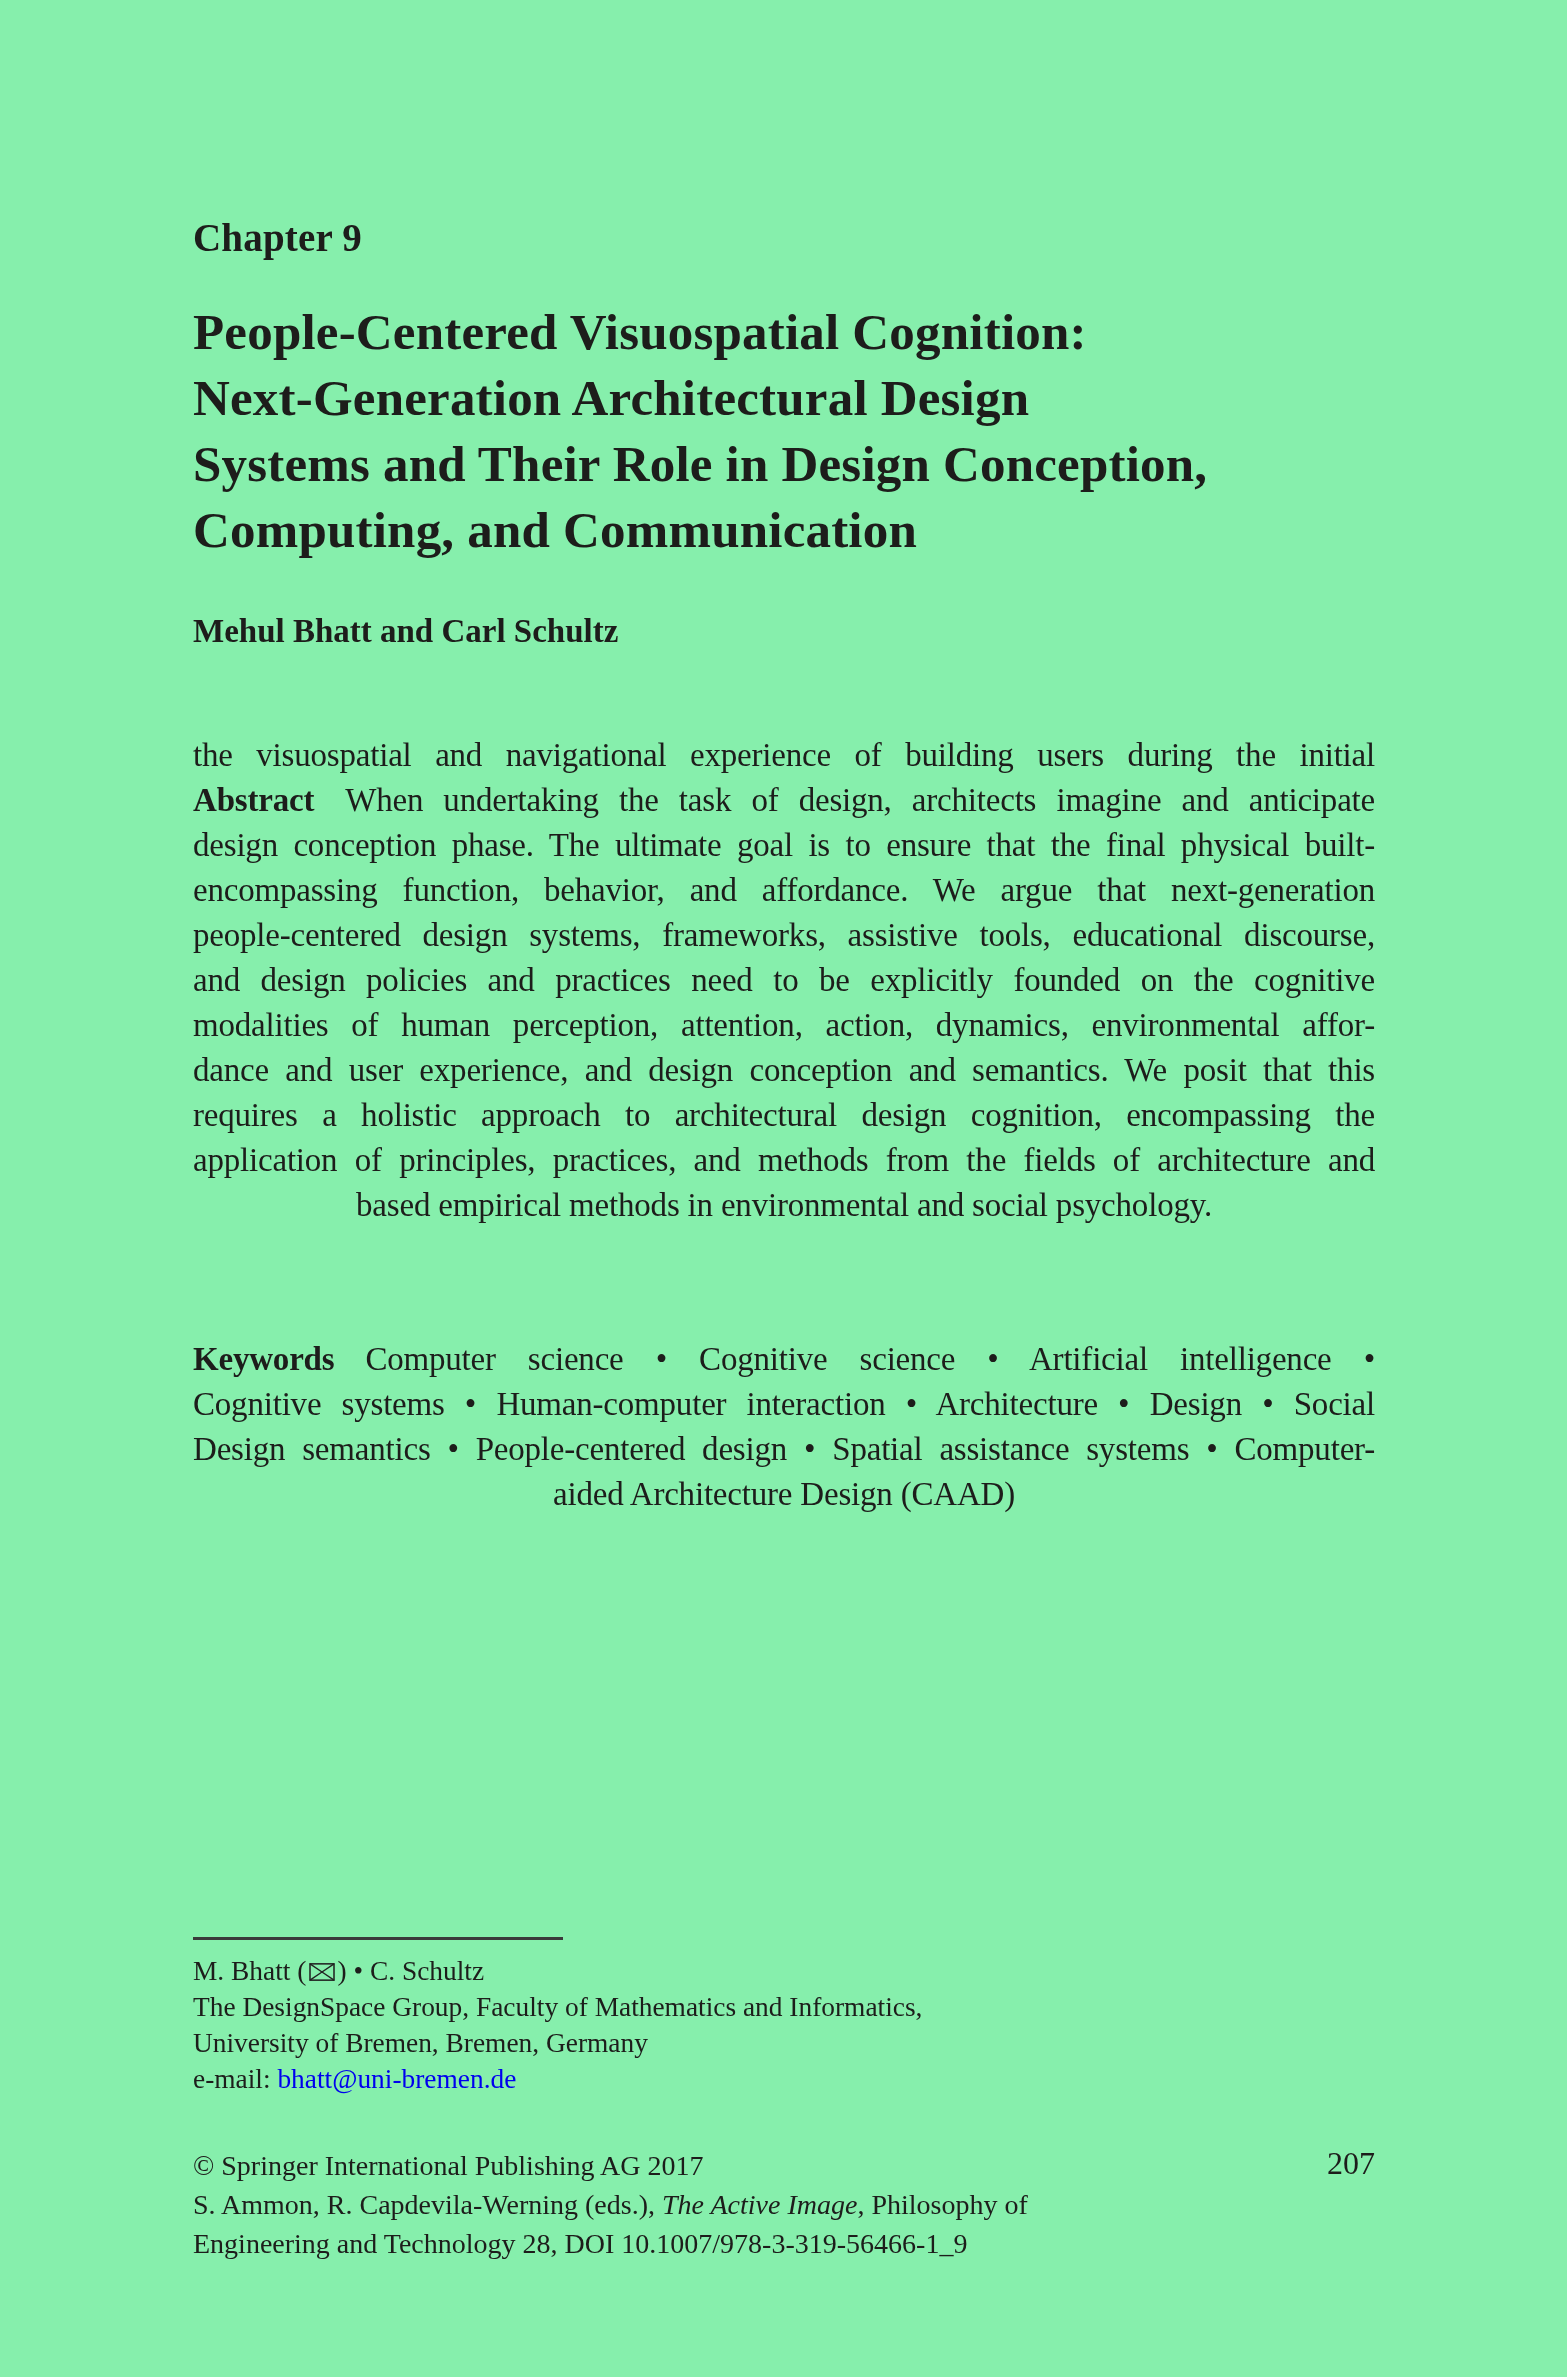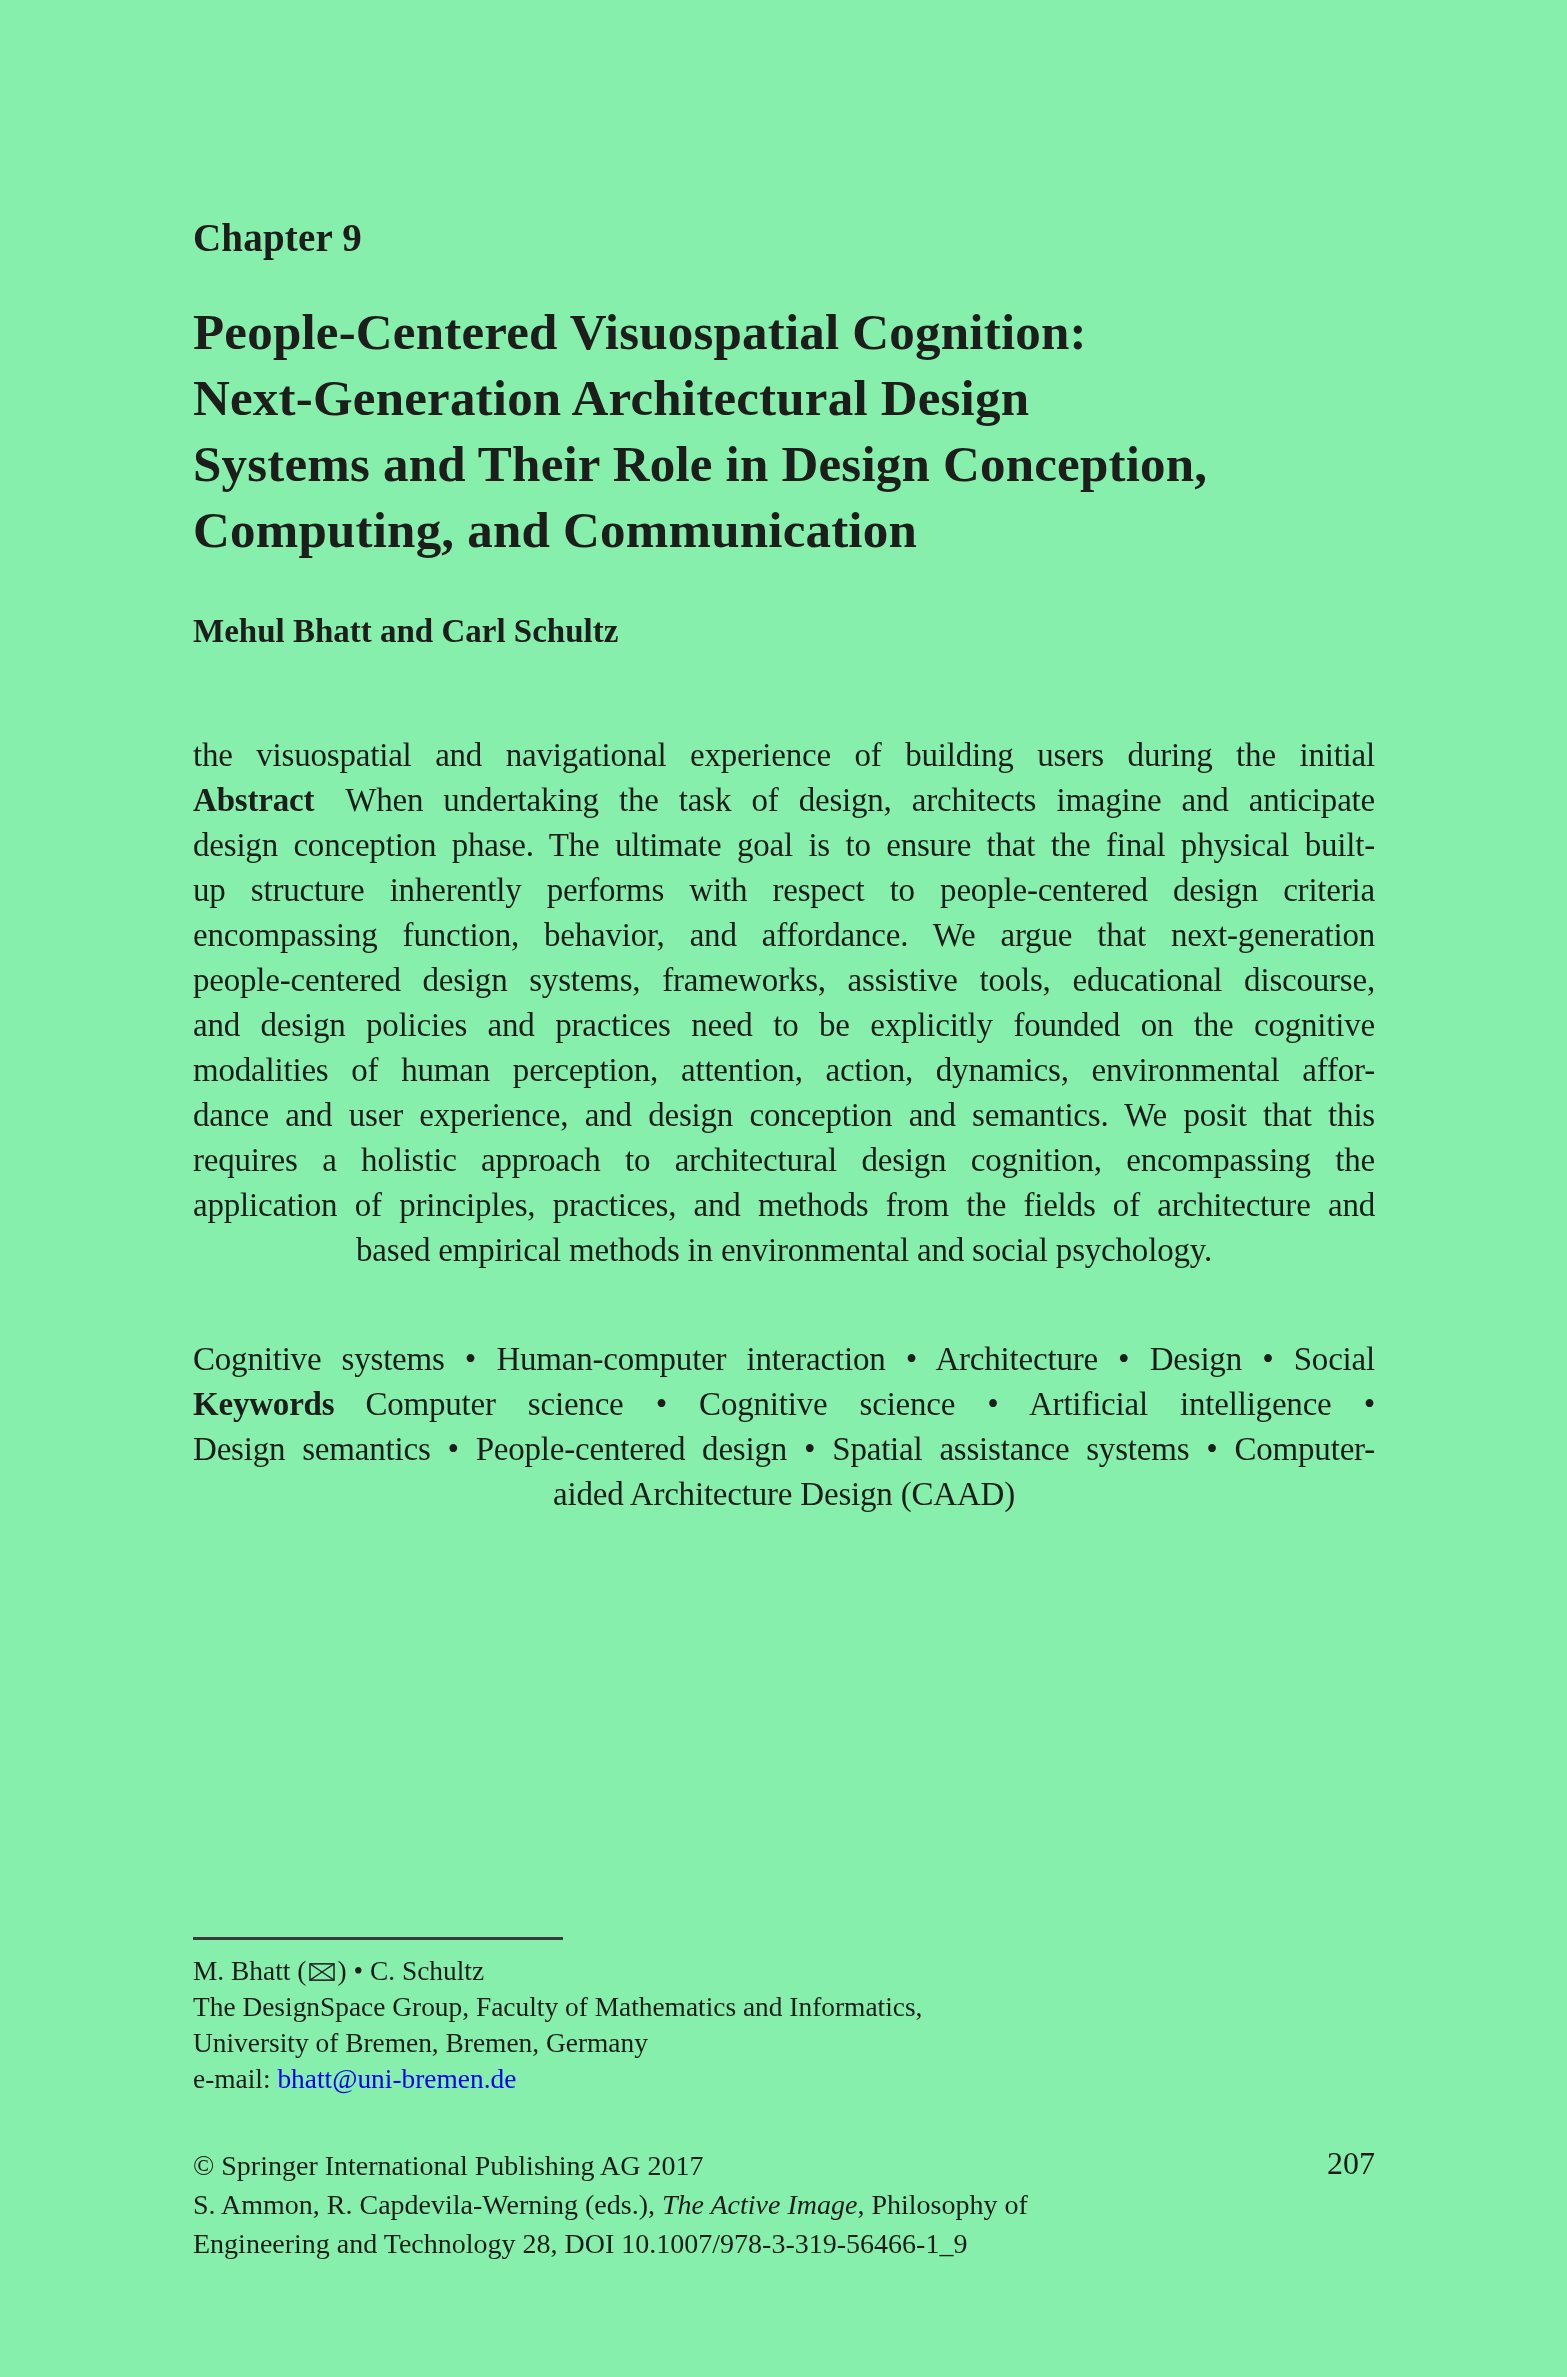--- a/index.html
+++ b/index.html
@@ -75,34 +75,33 @@
     <span class="tline">Systems and Their Role in Design Conception,</span>
     <span class="tline">Computing, and Communication</span>
   </h1>
 
   <div class="block authors">Mehul Bhatt and Carl Schultz</div>
 
   <section class="block abstract">
     <div class="para-line just">the visuospatial and navigational experience of building users during the initial</div>
     <div class="para-line just"><span class="lead">Abstract</span><span>When undertaking the task of design, architects imagine and anticipate</span></div>
     <div class="para-line just">design conception phase. The ultimate goal is to ensure that the final physical built-</div>
-    <div class="para-line just">up structure inherently performs with respect to people-centered design criteria</div>
     <div class="para-line just">encompassing function, behavior, and affordance. We argue that next-generation</div>
     <div class="para-line just">people-centered design systems, frameworks, assistive tools, educational discourse,</div>
     <div class="para-line just">and design policies and practices need to be explicitly founded on the cognitive</div>
     <div class="para-line just">modalities of human perception, attention, action, dynamics, environmental affor-</div>
     <div class="para-line just">dance and user experience, and design conception and semantics. We posit that this</div>
     <div class="para-line just">requires a holistic approach to architectural design cognition, encompassing the</div>
     <div class="para-line just">application of principles, practices, and methods from the fields of architecture and</div>
     <div class="para-line last-line">based empirical methods in environmental and social psychology.</div>
   </section>
 
   <section class="block keywords">
+    <div class="para-line just"><span class="lead">Keywords</span><span>Computer science • Cognitive science • Artificial intelligence •</span></div>
     <div class="para-line just">Cognitive systems • Human-computer interaction • Architecture • Design • Social</div>
-    <div class="para-line just"><span class="lead">Keywords</span><span>Computer science • Cognitive science • Artificial intelligence •</span></div>
     <div class="para-line just">Design semantics • People-centered design • Spatial assistance systems • Computer-</div>
     <div class="para-line last-line">aided Architecture Design (CAAD)</div>
   </section>
 
   <div class="footnote-rule"></div>
 
   <section class="block footnote">
     <div class="fline"><span>M. Bhatt (</span><span class="env"><svg width="26" height="18" viewBox="0 0 30 21" xmlns="http://www.w3.org/2000/svg">
             <rect x="1" y="1" width="28" height="19" fill="none" stroke="#222222" stroke-width="1.8"></rect>
             <line x1="1" y1="1" x2="15" y2="10.5" stroke="#222222" stroke-width="1.6"></line>

